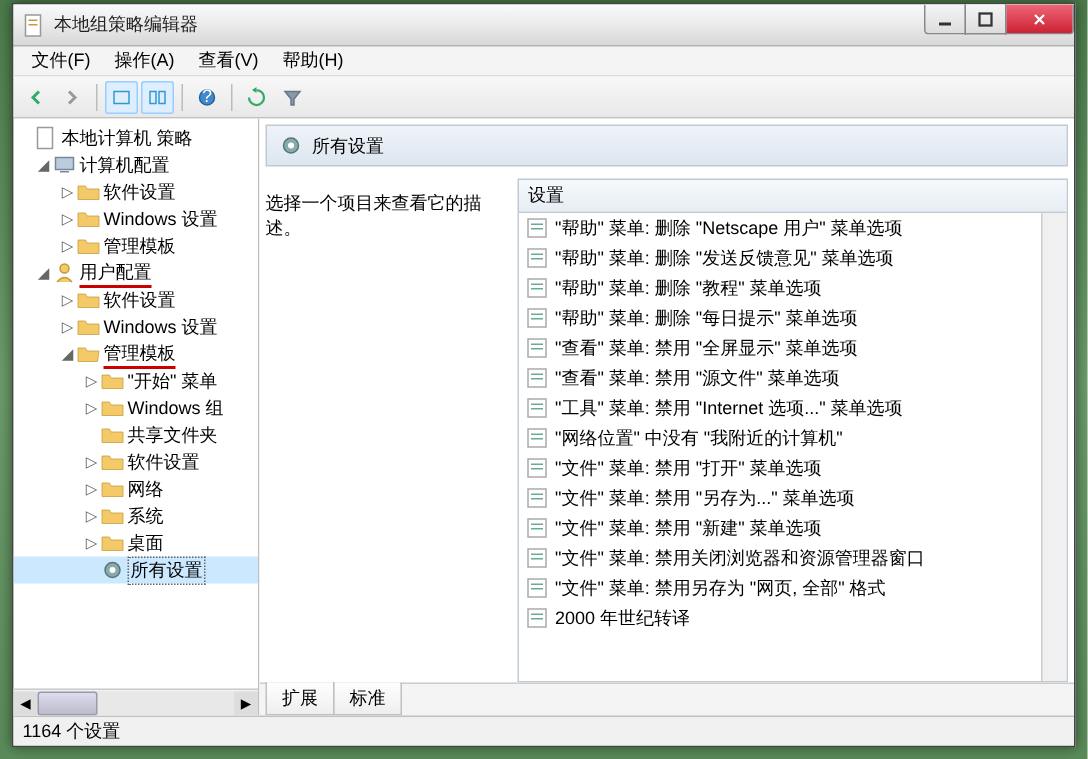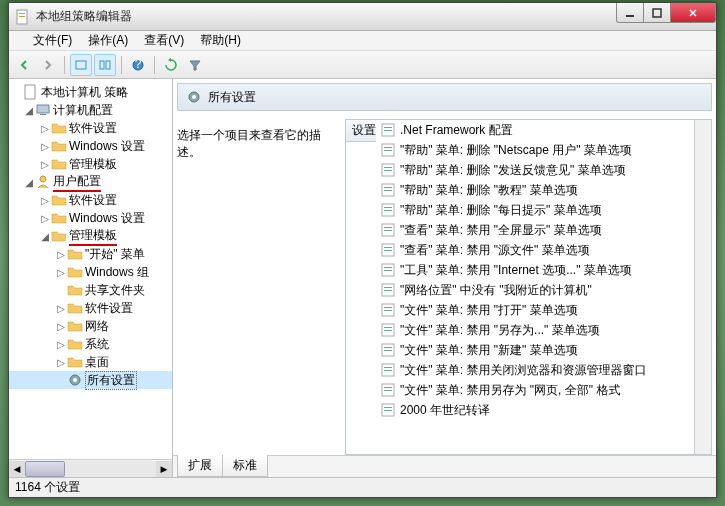--- a/index.html
+++ b/index.html
@@ -5,21 +5,21 @@
 *{margin:0;padding:0;box-sizing:border-box;font-family:"Microsoft YaHei",Tahoma,sans-serif;font-size:12px}
 body{background:linear-gradient(to bottom,#4a7a4a 0%,#6a9a6a 50%,#5a8a5a 100%);width:725px;height:506px;overflow:hidden;position:relative}
 .window{position:absolute;left:8px;top:2px;right:8px;bottom:8px;background:#fff;border:1px solid #444;box-shadow:0 0 8px rgba(0,0,0,0.5);display:flex;flex-direction:column}
 .titlebar{height:28px;background:linear-gradient(to bottom,#fafafa 0%,#eaeaea 50%,#d8d8d8 100%);border-bottom:1px solid #b0b0b0;display:flex;align-items:center;padding-left:6px;position:relative}
 .titlebar .icon-app{width:16px;height:16px;margin-right:5px}
 .titlebar-text{flex:1;color:#222}
 .winbtns{display:flex;height:20px;position:absolute;right:0;top:0}
 .winbtn{width:28px;height:20px;border:1px solid #888;border-top:none;display:flex;align-items:center;justify-content:center;background:linear-gradient(to bottom,#f5f5f5,#ddd);margin-left:-1px}
 .winbtn.min{border-bottom-left-radius:3px}
 .winbtn.close{width:46px;background:linear-gradient(to bottom,#e67,#c23);border-bottom-right-radius:3px;color:#fff}
-.menubar{height:20px;background:#f4f4f4;border-bottom:1px solid #ddd;display:flex;align-items:center;padding-left:16px}
+.menubar{height:20px;background:#f4f4f4;border-bottom:1px solid #ddd;display:flex;align-items:center;padding-left:4px}
 .menubar span{padding:2px 8px;cursor:default}
 .toolbar{height:28px;background:linear-gradient(to bottom,#f8f8f8,#e8e8e8);border-bottom:1px solid #c0c0c0;display:flex;align-items:center;padding-left:4px;gap:2px}
 .tbtn{width:22px;height:22px;display:flex;align-items:center;justify-content:center;border:1px solid transparent;border-radius:2px}
 .tbtn.active{border-color:#9cf;background:#def}
 .tsep{width:1px;height:18px;background:#bbb;margin:0 3px}
 .body{flex:1;display:flex;overflow:hidden}
 .tree-pane{width:164px;border-right:1px solid #c0c0c0;background:#fff;display:flex;flex-direction:column;overflow:hidden}
 .tree{flex:1;overflow:auto;padding:4px 0}
 .tree-row{display:flex;align-items:center;height:18px;padding-left:2px;white-space:nowrap;cursor:default}
 .tree-row .tw{width:12px;text-align:center;color:#666;font-size:10px}
@@ -31,21 +31,21 @@
 .hscroll{height:18px;background:#f0f0f0;border-top:1px solid #ccc;display:flex;align-items:center}
 .hscroll .track{flex:1;height:16px;background:#e8e8e8;margin:0 16px;position:relative}
 .hscroll .thumb{position:absolute;left:0;width:40px;height:16px;background:linear-gradient(to bottom,#dde,#bbc);border:1px solid #99a;border-radius:2px}
 .hscroll .arr{width:16px;height:16px;position:absolute;background:#ddd;display:flex;align-items:center;justify-content:center;font-size:9px}
 .hscroll .arr.l{left:0}.hscroll .arr.r{right:0}
 .content-pane{flex:1;display:flex;flex-direction:column;background:#fff;overflow:hidden}
 .content-header{height:28px;display:flex;align-items:center;padding-left:8px;background:linear-gradient(to bottom,#eef3f8,#dde6f0);border-bottom:1px solid #c0cad4;margin:4px 4px 0;border:1px solid #c0cad4}
 .content-header .ic{margin-right:6px}
 .content-body{flex:1;display:flex;padding:8px 4px 0;gap:8px;overflow:hidden}
 .desc-col{width:160px;padding-top:8px}
-.list-col{flex:1;display:flex;border:1px solid #c0cad4;overflow:hidden}
+.list-col{flex:1;display:flex;flex-direction:column;border:1px solid #c0cad4;overflow:hidden}
 .list-header{height:22px;background:linear-gradient(to bottom,#f6f9fc,#e6edf4);border-bottom:1px solid #c0cad4;display:flex;align-items:center;padding-left:6px}
 .list-body{flex:1;overflow:auto}
 .list-row{display:flex;align-items:center;height:20px;padding-left:4px;cursor:default}
 .list-row .ic{width:16px;height:16px;margin-right:4px;flex-shrink:0}
 .vscroll{width:17px;background:#f0f0f0;border-left:1px solid #ccc}
 .tabs{height:22px;display:flex;align-items:flex-end;padding-left:4px;border-top:1px solid #ccc;background:#f4f4f4}
 .tab{padding:2px 10px;border:1px solid #c0c0c0;border-top:none;background:linear-gradient(to bottom,#fff,#eee);margin-right:-1px;cursor:default}
 .statusbar{height:20px;background:#f0f0f0;border-top:1px solid #c0c0c0;display:flex;align-items:center;padding-left:6px}
 
 .folder{fill:#f4c968;stroke:#c49a3a;stroke-width:0.5}
@@ -286,28 +286,20 @@
             <span>设置</span>
           </div>
           <div style="display:flex;flex:1;overflow:hidden">
             <div class="list-body" id="list-body">
                 <div class="list-row">
                   <svg class="ic" viewBox="0 0 16 16">
                     <rect x="2" y="2" width="12" height="12" fill="#fff" stroke="#aaa"></rect>
                     <rect x="4" y="5" width="8" height="1" fill="#6a9"></rect>
                     <rect x="4" y="8" width="8" height="1" fill="#6a9"></rect>
                   </svg>
-                  <span>.Net Framework 配置</span>
-                </div>
-                <div class="list-row">
-                  <svg class="ic" viewBox="0 0 16 16">
-                    <rect x="2" y="2" width="12" height="12" fill="#fff" stroke="#aaa"></rect>
-                    <rect x="4" y="5" width="8" height="1" fill="#6a9"></rect>
-                    <rect x="4" y="8" width="8" height="1" fill="#6a9"></rect>
-                  </svg>
                   <span>"帮助" 菜单: 删除 "Netscape 用户" 菜单选项</span>
                 </div>
                 <div class="list-row">
                   <svg class="ic" viewBox="0 0 16 16">
                     <rect x="2" y="2" width="12" height="12" fill="#fff" stroke="#aaa"></rect>
                     <rect x="4" y="5" width="8" height="1" fill="#6a9"></rect>
                     <rect x="4" y="8" width="8" height="1" fill="#6a9"></rect>
                   </svg>
                   <span>"帮助" 菜单: 删除 "发送反馈意见" 菜单选项</span>
                 </div>

